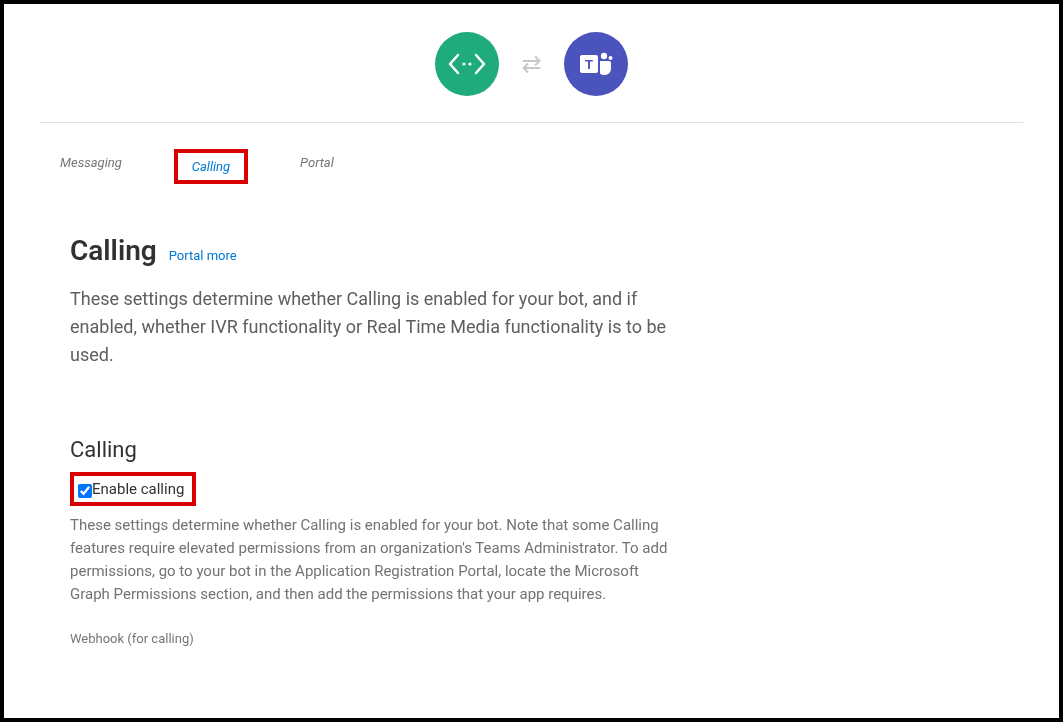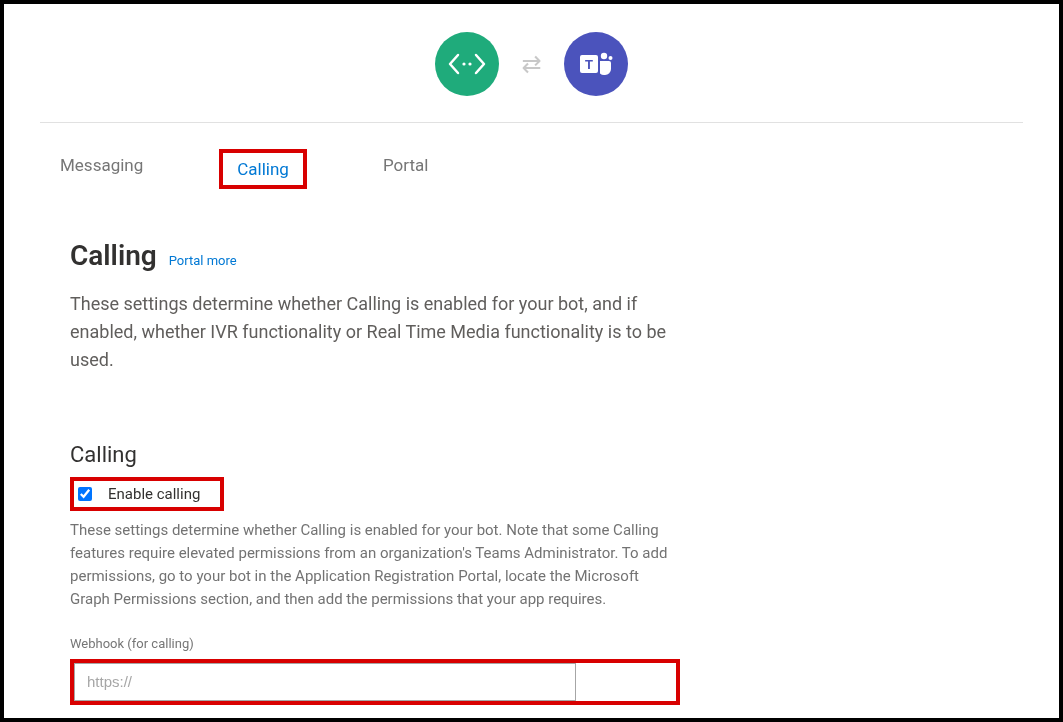--- a/index.html
+++ b/index.html
@@ -27,41 +27,42 @@
     .badge-bot   { background: #1fab7b; }
     .badge-teams { background: #4b53bc; }
     .arrows-icon { color: #c8c8c8; font-size: 24px; line-height: 1; }
     .teams-svg { width: 38px; height: 38px; }
     .bot-svg   { width: 40px; height: 40px; }
 
     hr.divider { border: none; border-top: 1px solid #e1e1e1; margin: 0; }
 
     .tabs {
       display: flex;
-      gap: 62px;
+      gap: 38px;
       padding: 26px 0 10px 6px;
-      font-size: 17px;
+      font-size: 13px;
       color: #767676;
+      font-style: italic;
     }
     .tab { cursor: pointer; padding: 6px 14px; }
     .tab.active { color: #0078d4; }
     .highlight-box { border: 4px solid #d80000; }
 
     .content { padding: 40px 0 0 30px; max-width: 640px; }
     .section-title-row { display: flex; align-items: baseline; gap: 12px; }
     .section-title { font-size: 28px; font-weight: 600; color: #323130; }
     .learn-more { font-size: 13px; color: #0078d4; text-decoration: none; cursor: pointer; }
     .section-desc { font-size: 18px; color: #605e5c; line-height: 1.55; margin-top: 18px; }
 
     .sub-section { margin-top: 68px; }
     .sub-title { font-size: 22px; font-weight: 400; color: #323130; margin-bottom: 10px; }
 
     .checkbox-row {
-      display: inline-flex; align-items: center; gap: 16px;
-      padding: 4px 20px 4px 4px;
+      display: inline-flex; align-items: flex-end; gap: 0;
+      padding: 4px 8px 4px 4px;
     }
     .checkbox-row input[type=checkbox] { width: 14px; height: 14px; cursor: pointer; }
     .checkbox-row label { font-size: 15px; color: #323130; cursor: pointer; }
 
     .sub-desc { font-size: 15px; color: #737373; line-height: 1.55; margin-top: 8px; }
 
     .field-label { font-size: 13px; color: #767676; margin-top: 24px; }
     .webhook-wrap { margin-top: 8px; }
     .webhook-input {
       width: 502px; height: 38px;
@@ -117,18 +118,15 @@
     <div class="sub-title">Calling</div>
 
     <span class="checkbox-row highlight-box">
       <input type="checkbox" id="enable-calling" checked="" style="">
       <label for="enable-calling">Enable calling</label>
     </span>
 
     <p class="sub-desc">These settings determine whether Calling is enabled for your bot. Note that some Calling features require elevated permissions from an organization's Teams Administrator. To add permissions, go to your bot in the Application Registration Portal, locate the Microsoft Graph Permissions section, and then add the permissions that your app requires.</p>
 
     <div class="field-label">Webhook (for calling)</div>
-    <div class="webhook-wrap highlight-box">
-      <input class="webhook-input" type="text" placeholder="https://" style="">
-    </div>
   </div>
 
 </div>
 
 </body></html>

